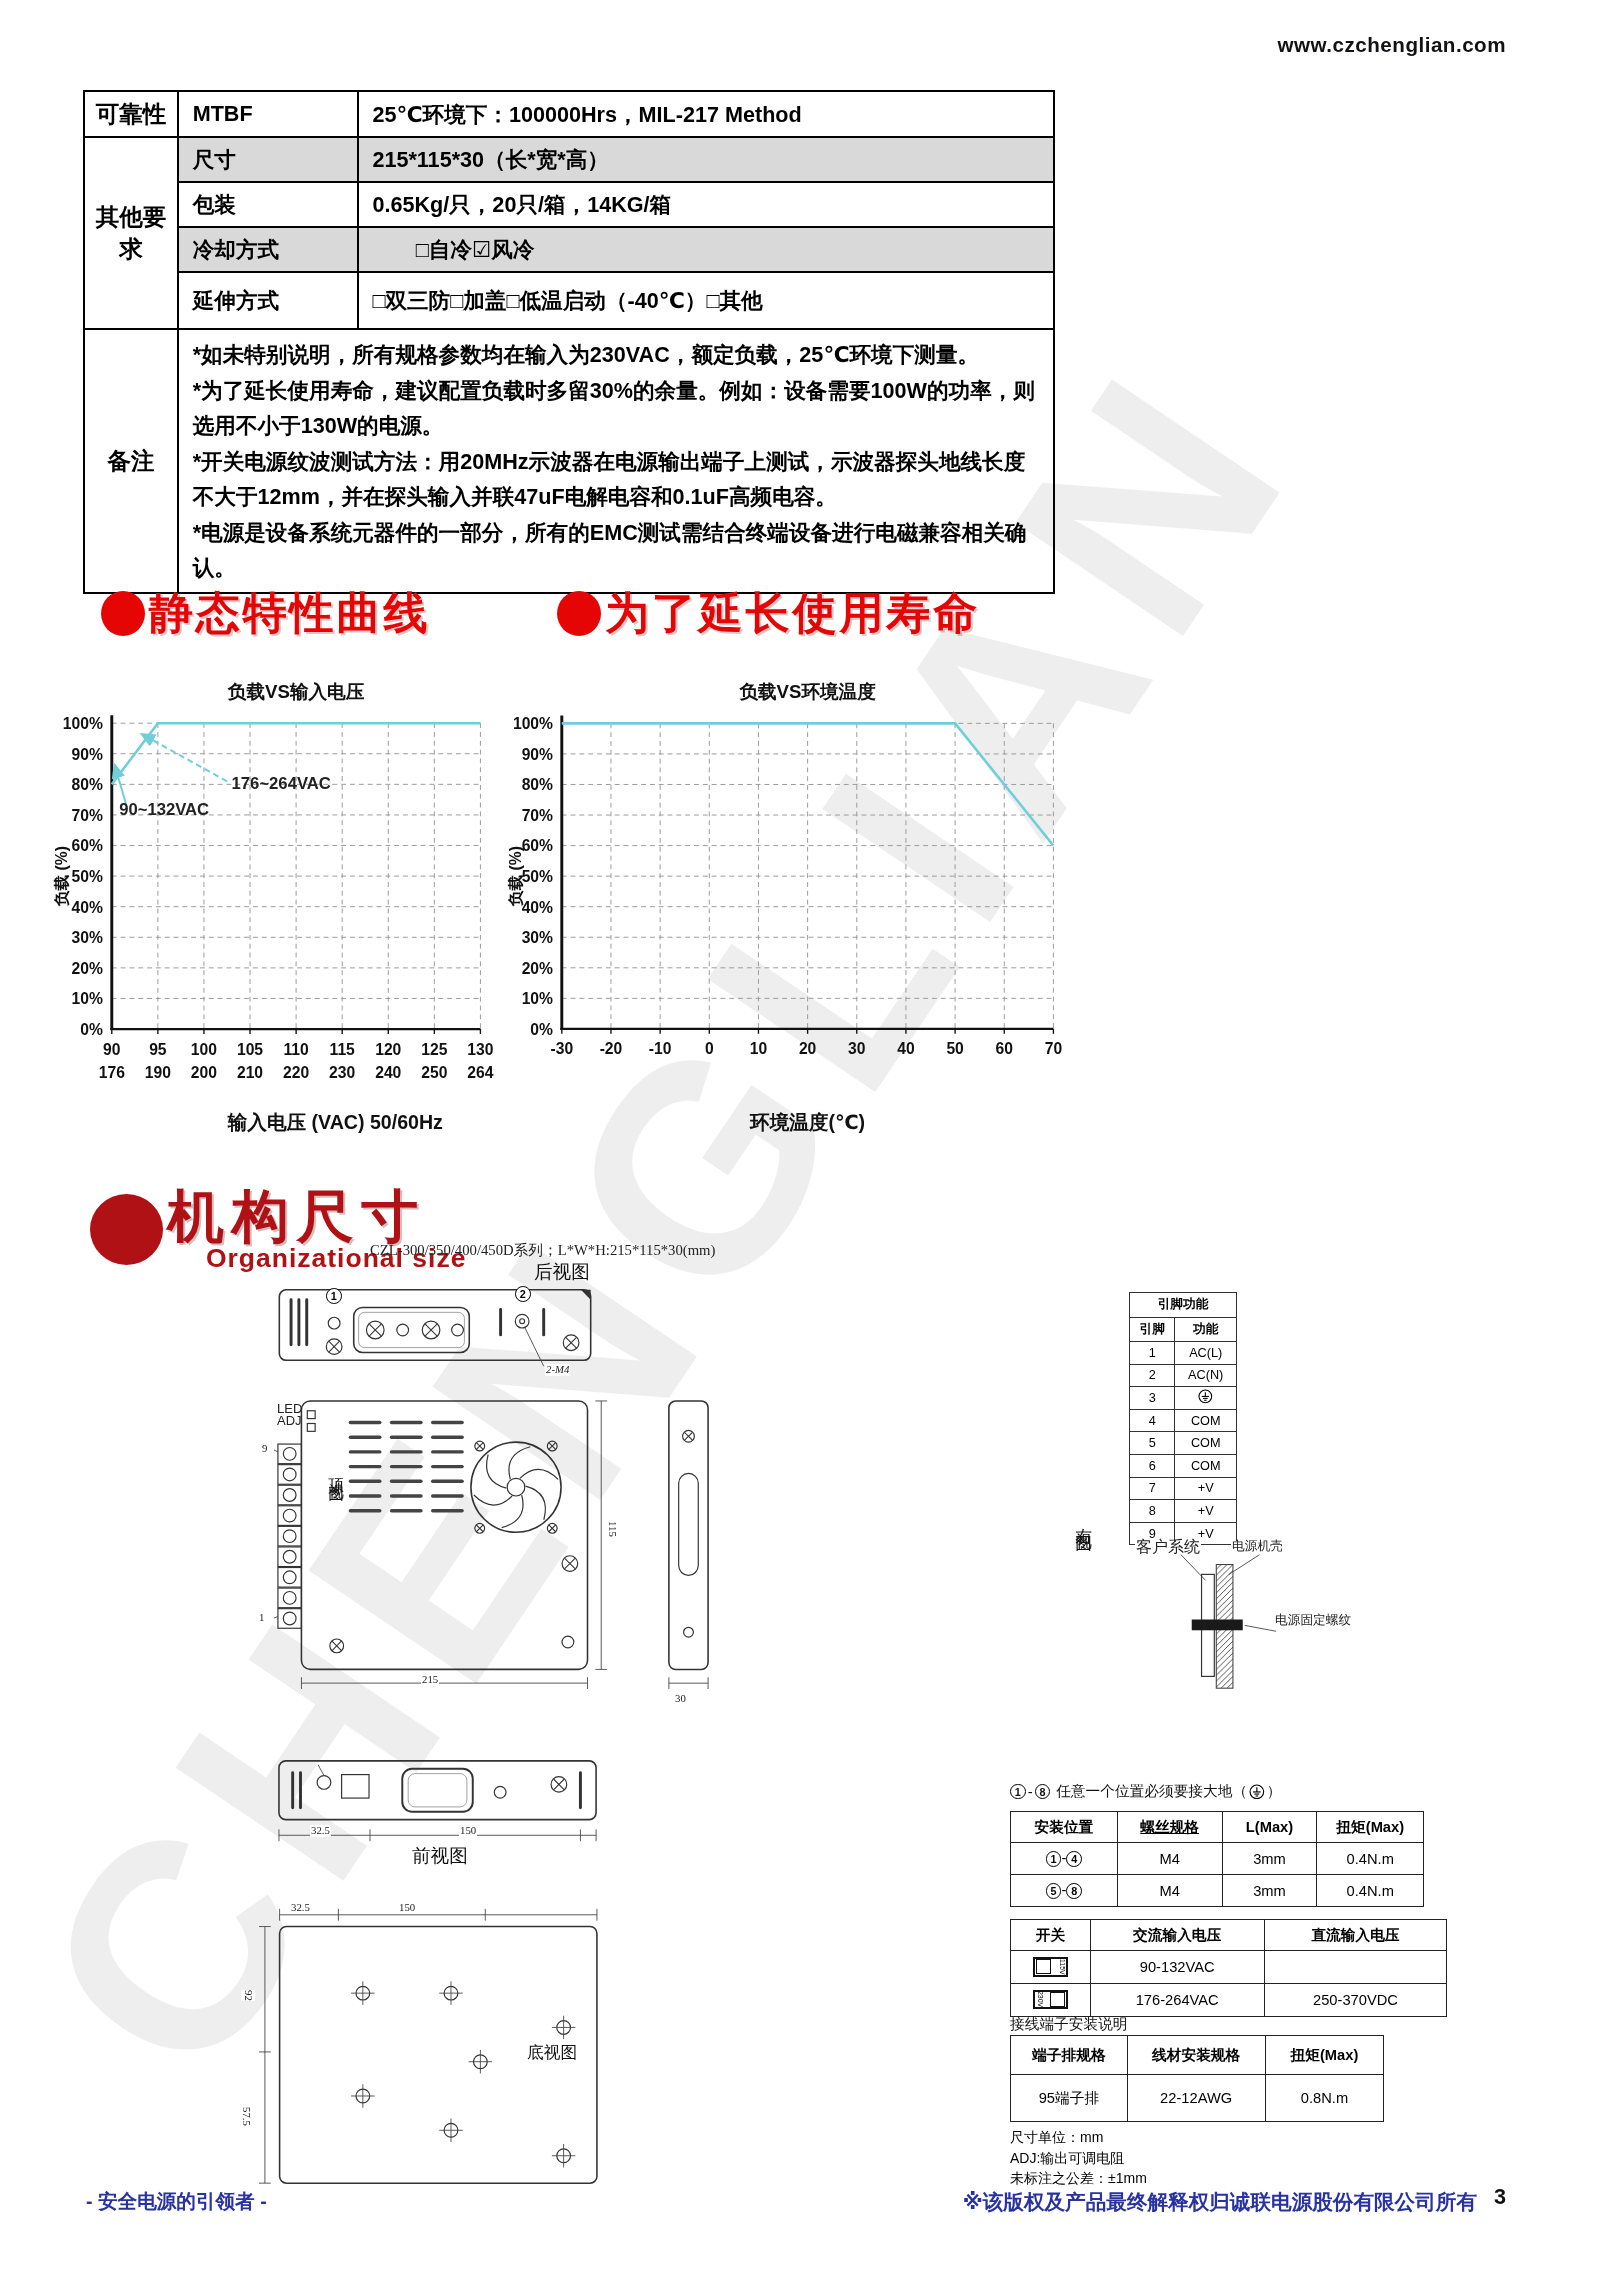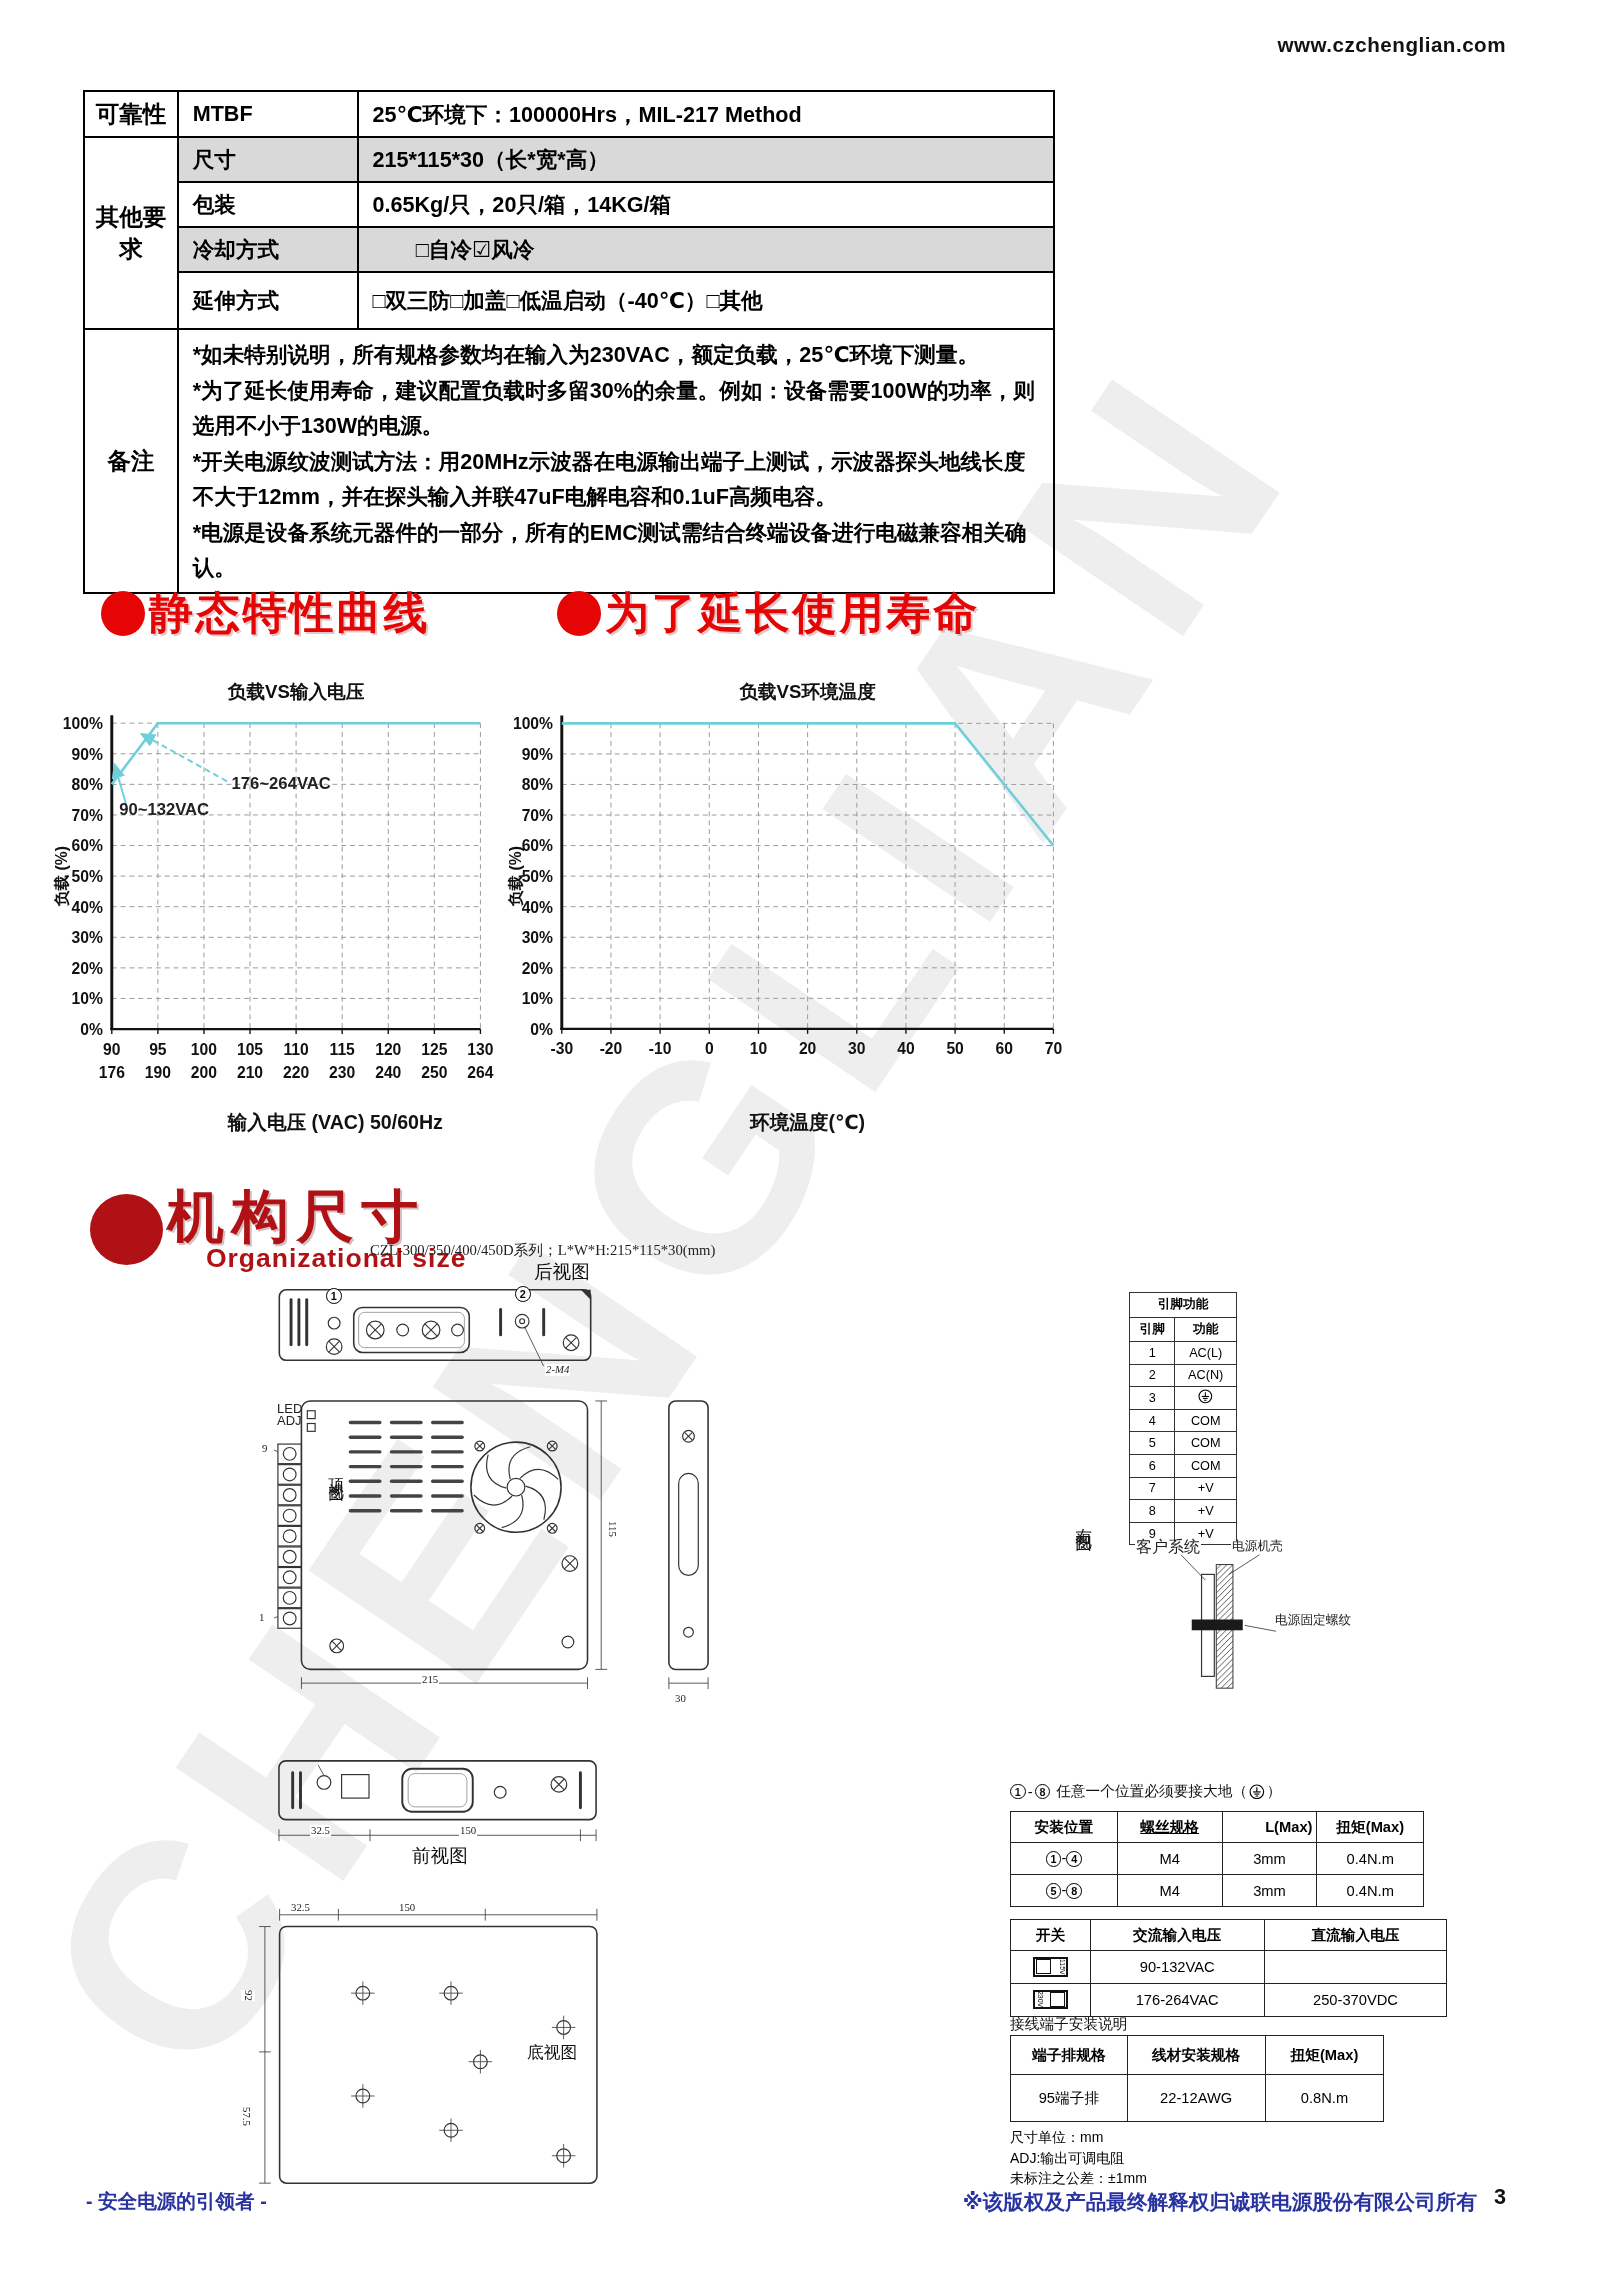--- a/index.html
+++ b/index.html
@@ -581,21 +581,21 @@
         </svg>
     </span>
     <span>）</span>
   </div>
 
   <table class="rtable abs z" style="left:1010px;top:1811px;">
     <tbody>
         <tr style="height:31px;">
       <th style="width:98px;">安装位置</th>
       <th style="width:96px;text-decoration:underline;">螺丝规格</th>
-      <th style="width:86px;text-align:right;">L(Max)</th>
+      <th style="width:86px;">L(Max)</th>
       <th style="width:98px;">扭矩(Max)</th>
     </tr>
     <tr style="height:32px;">
       <td>
         <span class="circ">1</span><span>-</span><span class="circ">4</span>
       </td>
       <td>M4</td>
       <td>3mm</td>
       <td>0.4N.m</td>
     </tr>

